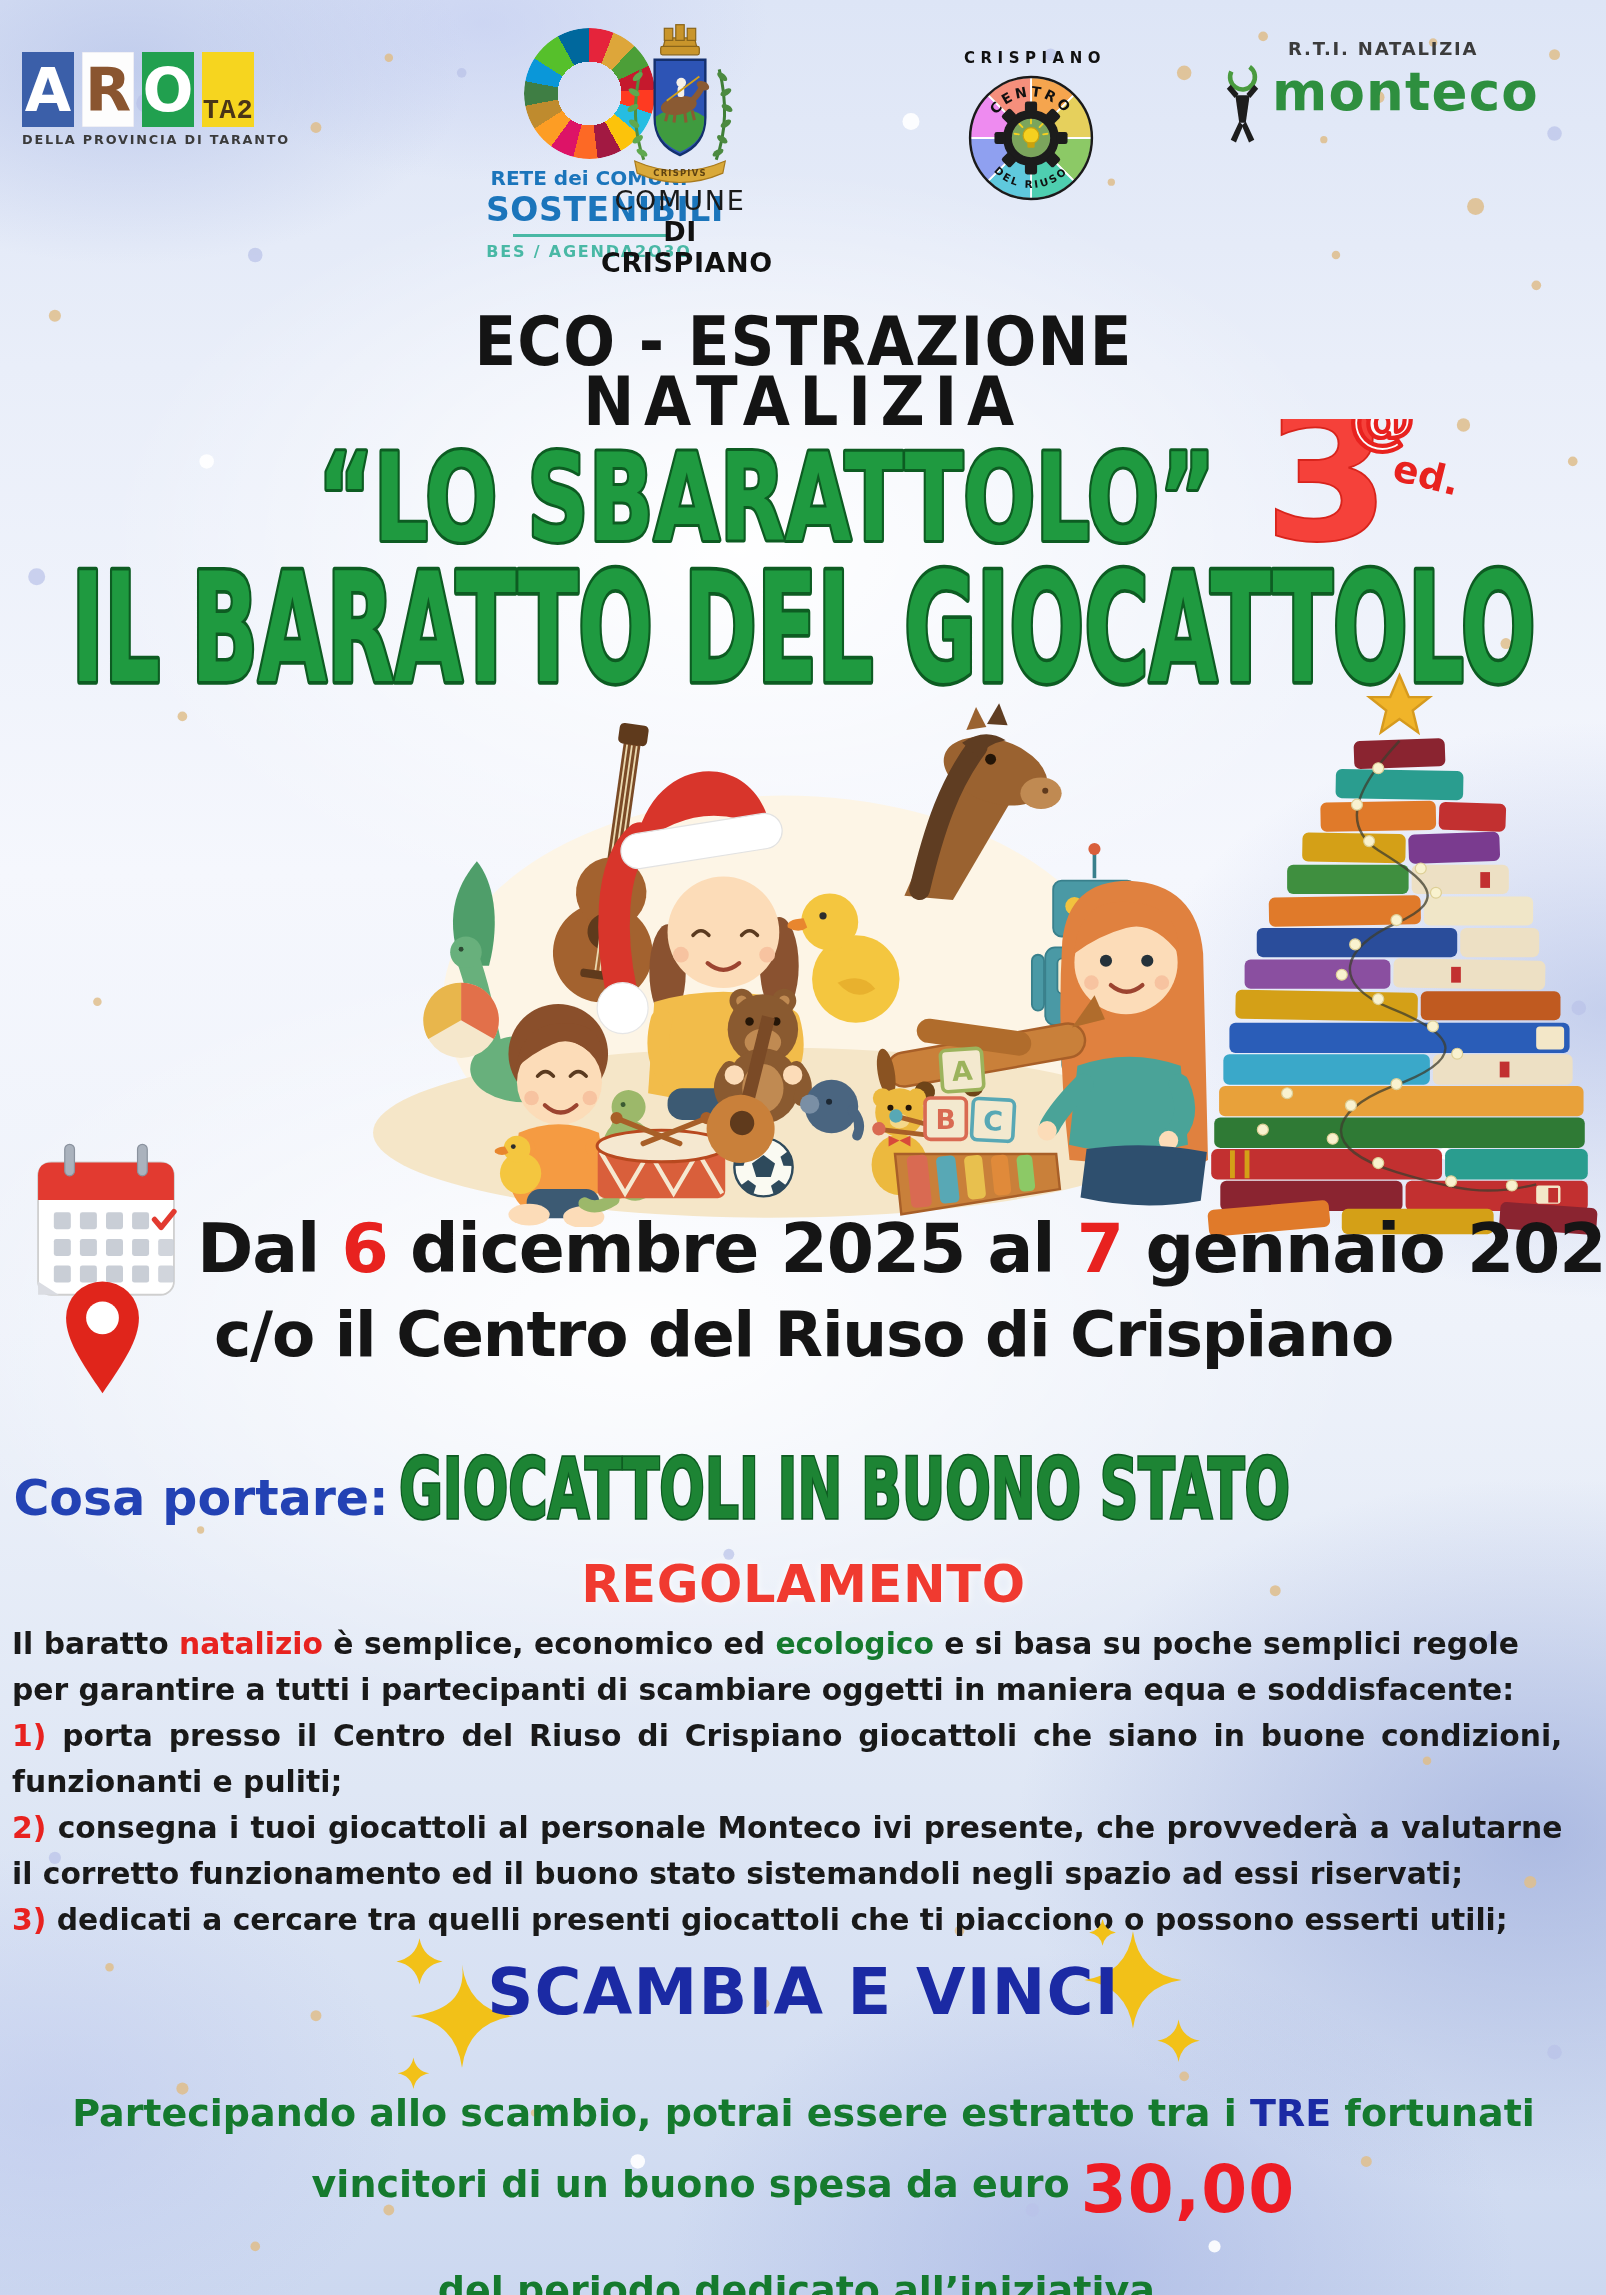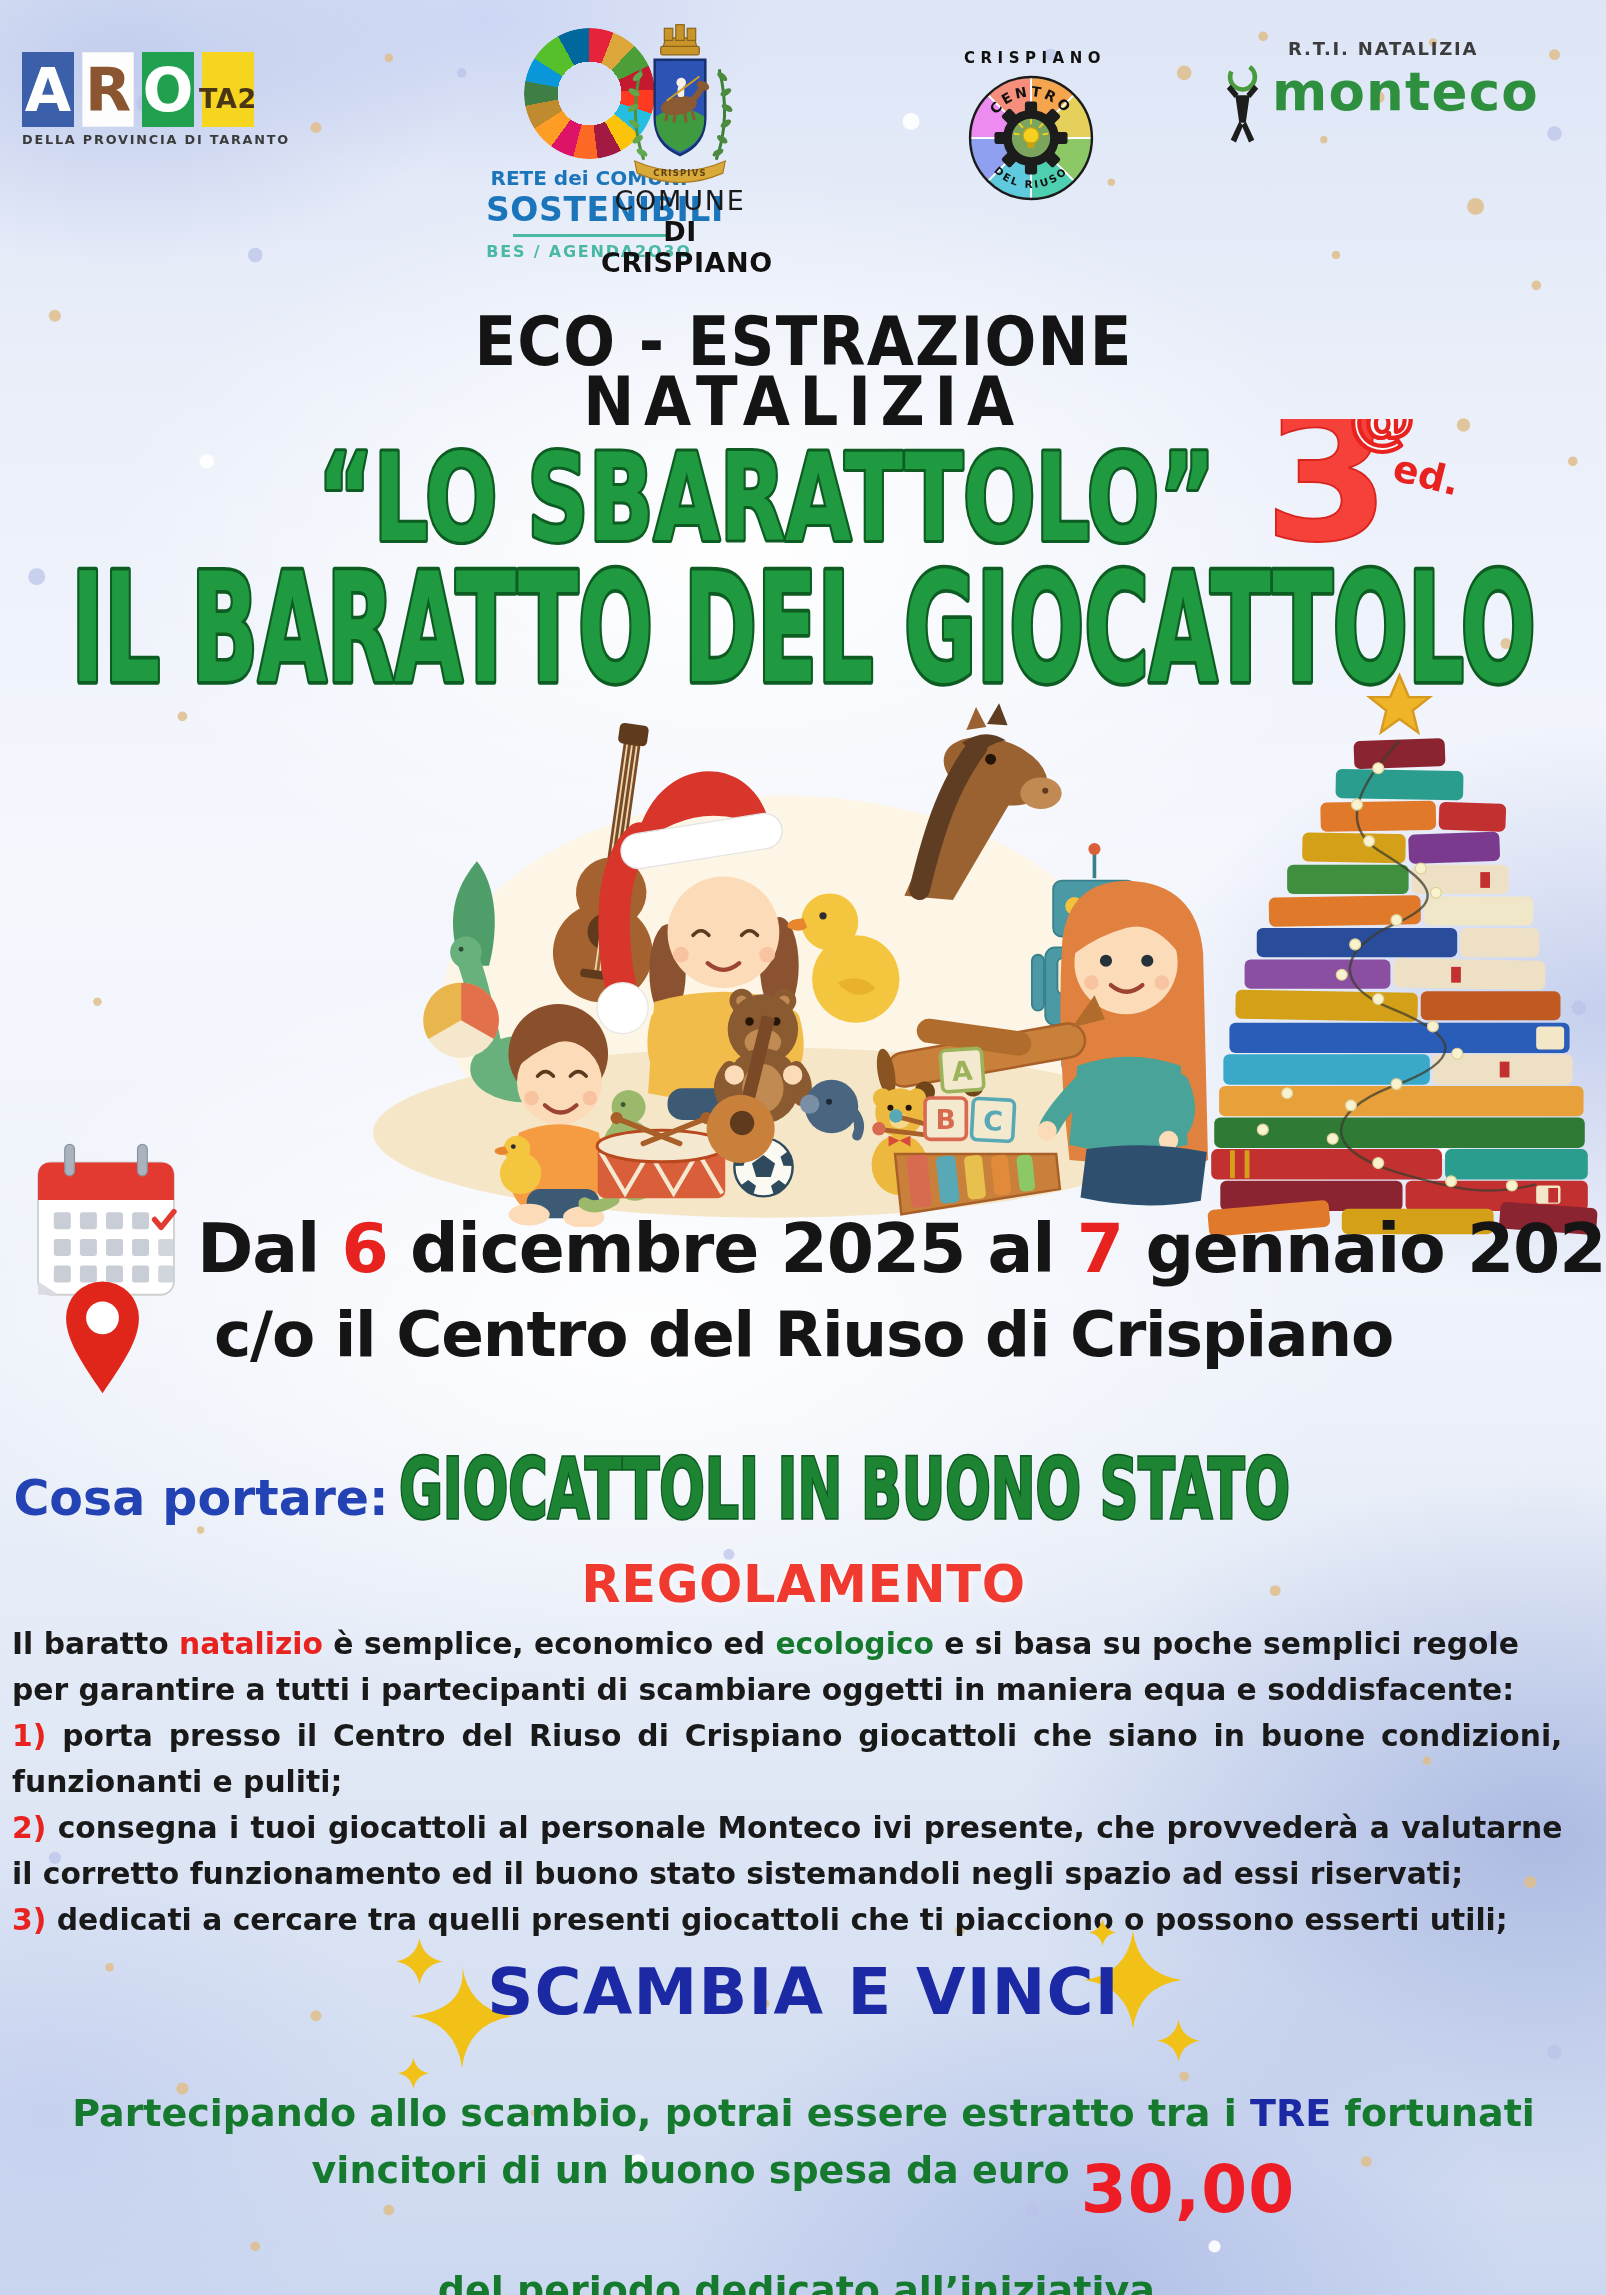--- a/index.html
+++ b/index.html
@@ -23,21 +23,21 @@
   .red{color:#e8221f;}
   .greenw{color:#157a2e;}
   .navyw{color:#1b2aa4;}
   
   .aro{left:22px;top:52px;width:255px;}
   .aro-row{display:flex;gap:8px;}
   .aro-box{width:52px;height:75px;display:flex;align-items:center;justify-content:center;font-size:60px;font-weight:bold;}
   .aro-a{background:#3b5fa9;color:#fff;}
   .aro-r{background:#fdfdfd;color:#8a5530;box-shadow:0 0 0 0.6px #e3e3ee inset;}
   .aro-o{background:#21a04f;color:#fff;}
-  .aro-ta2{background:#f6d51f;color:#4a3517;font-size:27px;align-items:flex-end;padding-bottom:13px;box-sizing:border-box;letter-spacing:0.6px;}
+  .aro-ta2{background:#f6d51f;color:#4a3517;font-size:27px;align-items:flex-end;padding-bottom:1px;box-sizing:border-box;letter-spacing:0.6px;font-family:Liberation Mono, monospace;}
   .aro-sub{margin-top:4.9px;font-size:12.8px;letter-spacing:1.8px;color:#3b3b3b;font-weight:bold;white-space:nowrap;}
   .rete{left:486px;top:28px;width:206px;text-align:center;}
   .sdg-ring{width:131px;height:131px;border-radius:50%;margin:0 auto;
     background:conic-gradient(#e5243b 0 6%,#dda63a 6% 12%,#4c9f38 12% 18%,#c5192d 18% 24%,#ff3a21 24% 30%,#26bde2 30% 36%,#fcc30b 36% 42%,#a21942 42% 48%,#fd6925 48% 54%,#dd1367 54% 60%,#fd9d24 60% 66%,#bf8b2e 66% 72%,#3f7e44 72% 78%,#0a97d9 78% 84%,#56c02b 84% 92%,#00689d 92% 100%);
     -webkit-mask:radial-gradient(circle,transparent 32px,#000 32px);mask:radial-gradient(circle,transparent 32px,#000 32px);}
   .rete-t1{margin-top:7.3px;font-size:20px;font-weight:bold;color:#1b75bb;}
   .rete-t2{font-size:33px;font-weight:bold;color:#1b75bb;letter-spacing:0.6px;}
   .rete-div{width:153px;height:3px;background:#49b8a5;margin:4.9px auto 4.9px;}
   .rete-t3{font-size:16px;font-weight:bold;color:#49b8a5;letter-spacing:1.8px;}
   .comune{left:601px;top:8.5px;width:158px;text-align:center;}
@@ -56,21 +56,21 @@
   .date-line{left:197px;top:1215px;font-size:68px;font-weight:bold;letter-spacing:-1.2px;line-height:1;white-space:nowrap;}
   .loc-line{top:1303px;font-size:63px;font-weight:bold;letter-spacing:-1.2px;line-height:1;}
   .hours-line{top:1388px;font-size:35px;font-weight:bold;line-height:1;letter-spacing:-0.6px;}
   .bring-label{left:13.4px;top:1474px;font-size:49px;font-weight:bold;color:#2342b4;line-height:1;}
   .regolamento{top:1559px;font-size:51px;font-weight:bold;color:#f03a30;letter-spacing:0.6px;line-height:1;text-shadow:0 0 8.5px rgba(255,255,255,.9);}
   .rules{left:12px;top:1620px;width:1615px;font-size:31px;font-weight:bold;color:#191919;line-height:46px;transform:scaleX(0.96);transform-origin:0 0;}
   .rules .just{text-align:justify;text-align-last:justify;}
   .prize-head{top:1960px;font-size:64px;font-weight:bold;color:#1b2aa4;letter-spacing:1.2px;line-height:1;}
   .prize-l{font-size:38px;font-weight:bold;color:#157a2e;line-height:1;margin-top:44px;}
   .pl1{top:2050px;}
-  .pl2{top:2107px;display:flex;justify-content:center;align-items:flex-start;}
+  .pl2{top:2107px;display:flex;justify-content:center;align-items:center;}
   .pl2 .amount{font-size:66px;color:#ee1c24;letter-spacing:1.2px;position:relative;top:6px;margin-left:11px;}
   .pl3{top:2173px;}
   .pl4{top:2227px;}
 </style>
 </head>
 <body>
 
 <div class="poster">
 
   <svg class="abs" style="left:0;top:0;" width="1607" height="2295" viewBox="0 0 2646 3780">

